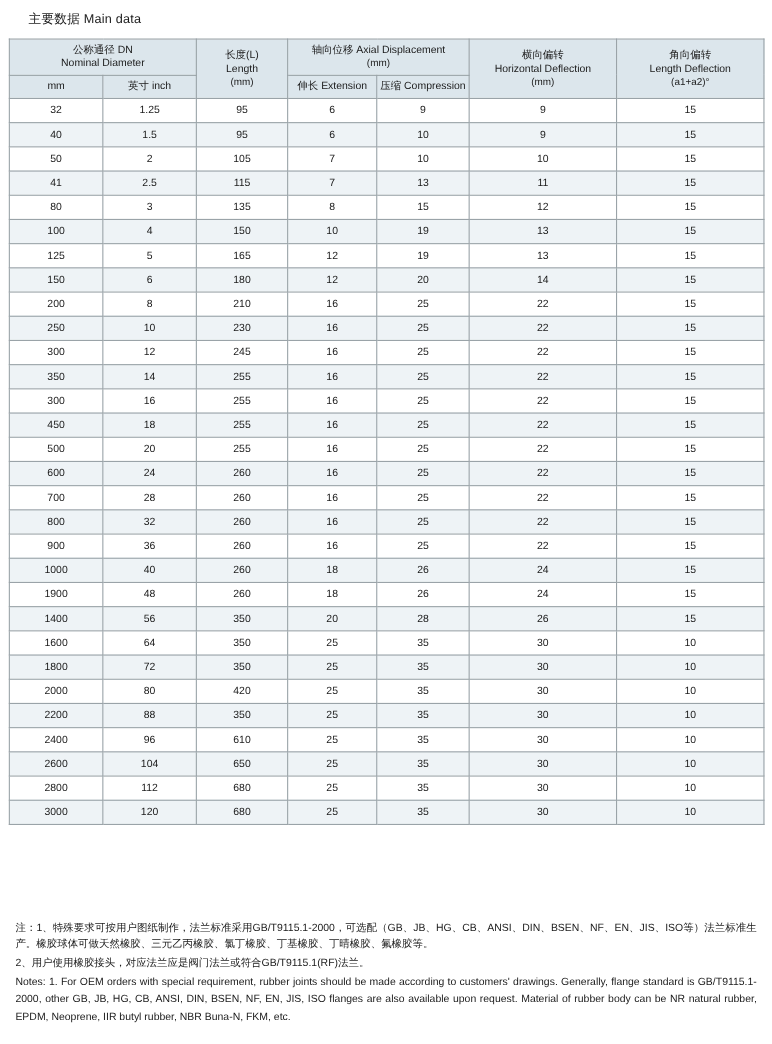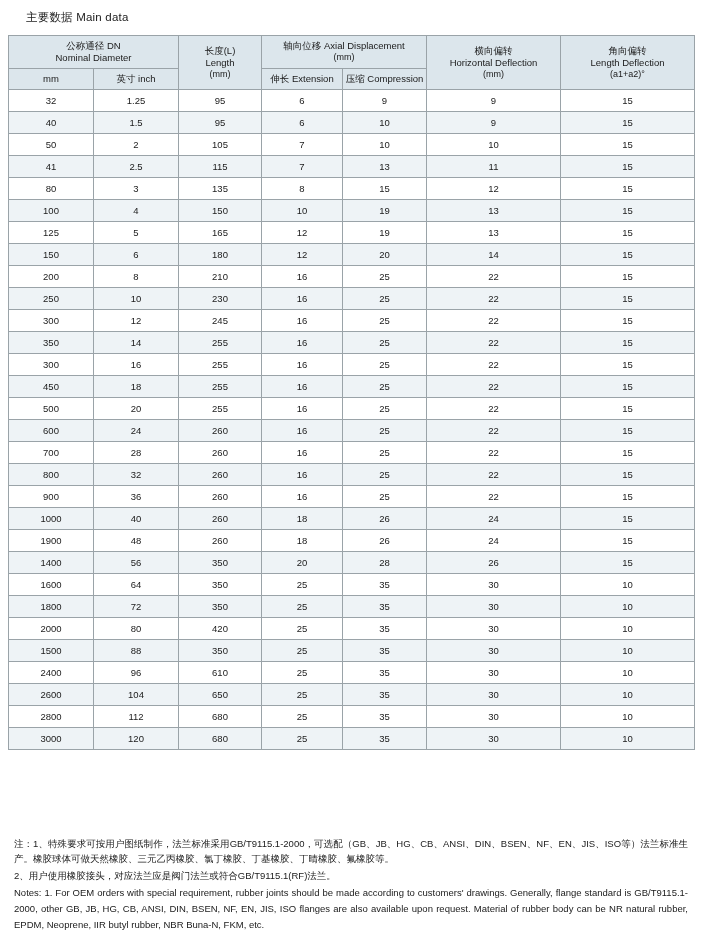--- a/index.html
+++ b/index.html
@@ -359,21 +359,21 @@
         <tr class="odd">
           <td>2000</td>
           <td>80</td>
           <td>420</td>
           <td>25</td>
           <td>35</td>
           <td>30</td>
           <td>10</td>
         </tr>
         <tr class="even">
-          <td>1500</td>
+          <td>2200</td>
           <td>88</td>
           <td>350</td>
           <td>25</td>
           <td>35</td>
           <td>30</td>
           <td>10</td>
         </tr>
         <tr class="odd">
           <td>2400</td>
           <td>96</td>

